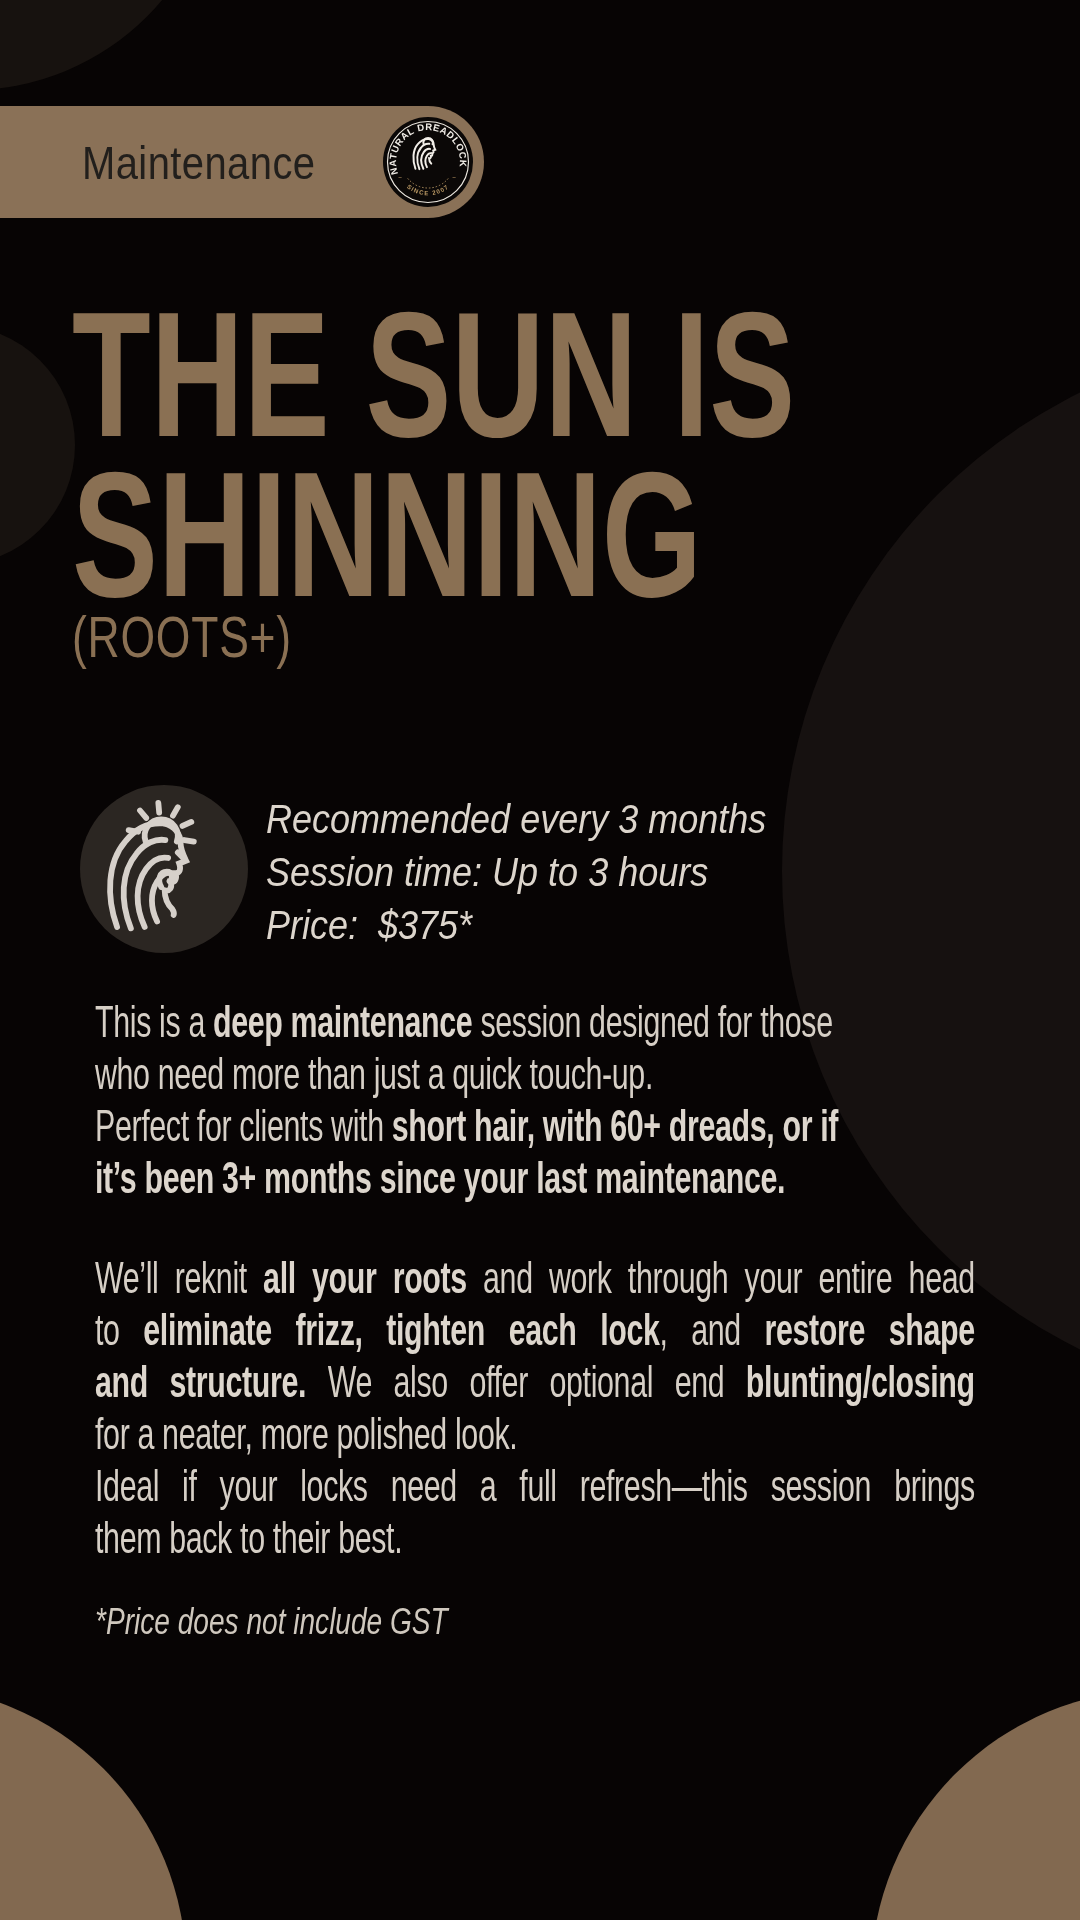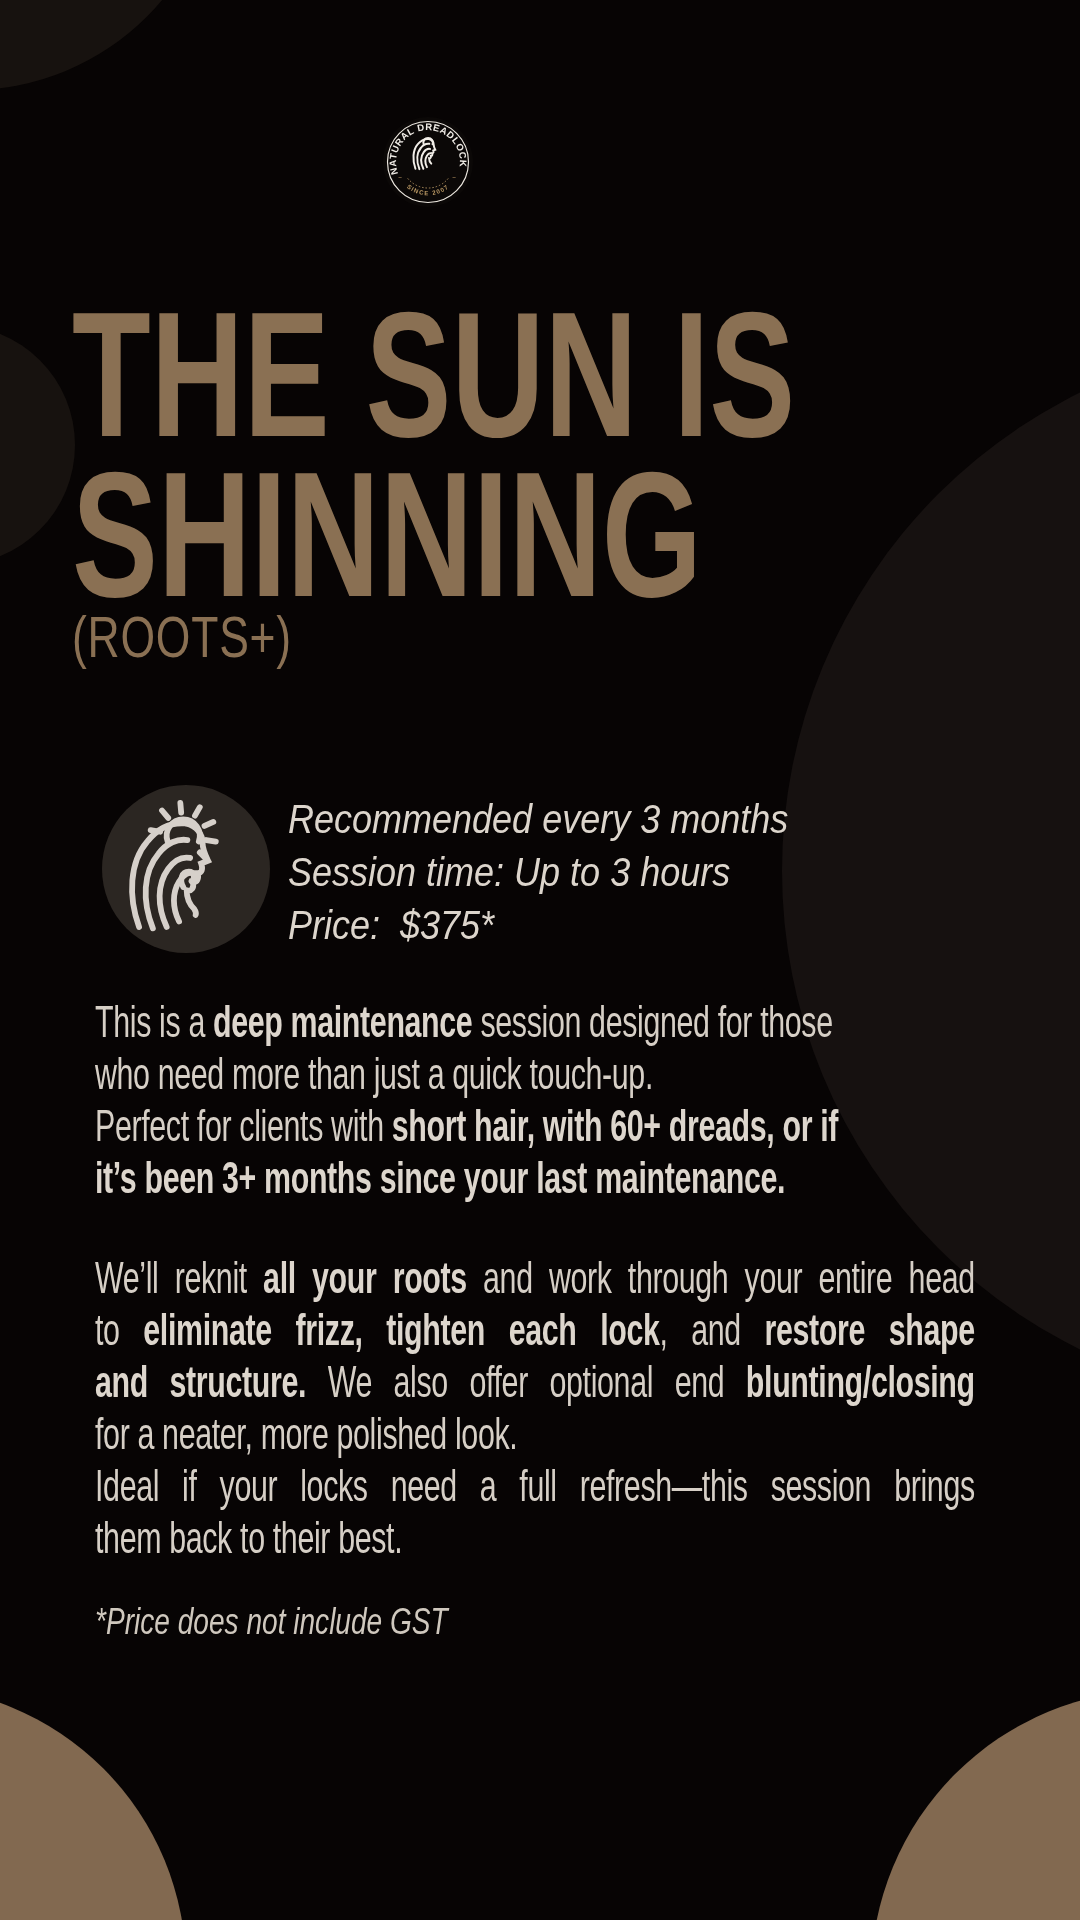--- a/index.html
+++ b/index.html
@@ -34,21 +34,21 @@
     font-size:179px; line-height:160px; font-weight:bold; color:#8a7053;
     transform:scaleX(0.72); transform-origin:0 0; white-space:nowrap;
     letter-spacing:0;
   }
   .subtitle {
     position:absolute; left:72px; top:604px; z-index:3;
     font-size:57px; color:#8a7053; letter-spacing:1px;
     transform:scaleX(0.78); transform-origin:0 0; white-space:nowrap;
   }
 
-  .info-row { position:absolute; left:102px; top:785px; display:flex; z-index:3; }
+  .info-row { position:absolute; left:80px; top:785px; display:flex; z-index:3; }
   .info-icon-circle {
     width:168px; height:168px; border-radius:50%; background:#2b2622;
     flex:0 0 auto; display:flex; align-items:center; justify-content:center;
   }
   .info-icon-circle svg { width:138px; height:138px; }
   .info-text {
     margin-left:18px; margin-top:8px;
     font-style:italic; font-size:40px; line-height:53px; color:#dcd5cc;
     transform:scaleX(0.9); transform-origin:0 0; white-space:nowrap;
   }
@@ -73,20 +73,23 @@
 <body>
 
 <div class="page">
 
   <div class="circle c-top-left"></div>
   <div class="circle c-left-mid"></div>
   <div class="circle c-right-big"></div>
   <div class="circle c-bottom-left"></div>
   <div class="circle c-bottom-right"></div>
 
+  <div class="header-bar">
+    <div class="header-label">Maintenance</div>
+  </div>
 
   <div class="logo-badge">
     <svg viewBox="0 0 100 100" width="90" height="90">
       <defs>
         <path id="arcTop" d="M15.7,59.2 A35.5,35.5 0 1 1 84.3,59.2" fill="none"></path>
         <path id="arcBottom" d="M21.7,73.8 A37,37 0 0 0 78.3,73.8" fill="none"></path>
       </defs>
       <circle cx="50" cy="50" r="50" fill="#0b0807"></circle>
       <circle cx="50" cy="50" r="45" fill="none" stroke="#ede8e0" stroke-width="1.3"></circle>
       <path d="M27.8,68.6 A29,29 0 0 0 72.2,68.6" fill="none" stroke="#bd9b66" stroke-width="1" stroke-dasharray="0.8 3" stroke-linecap="round"></path>

